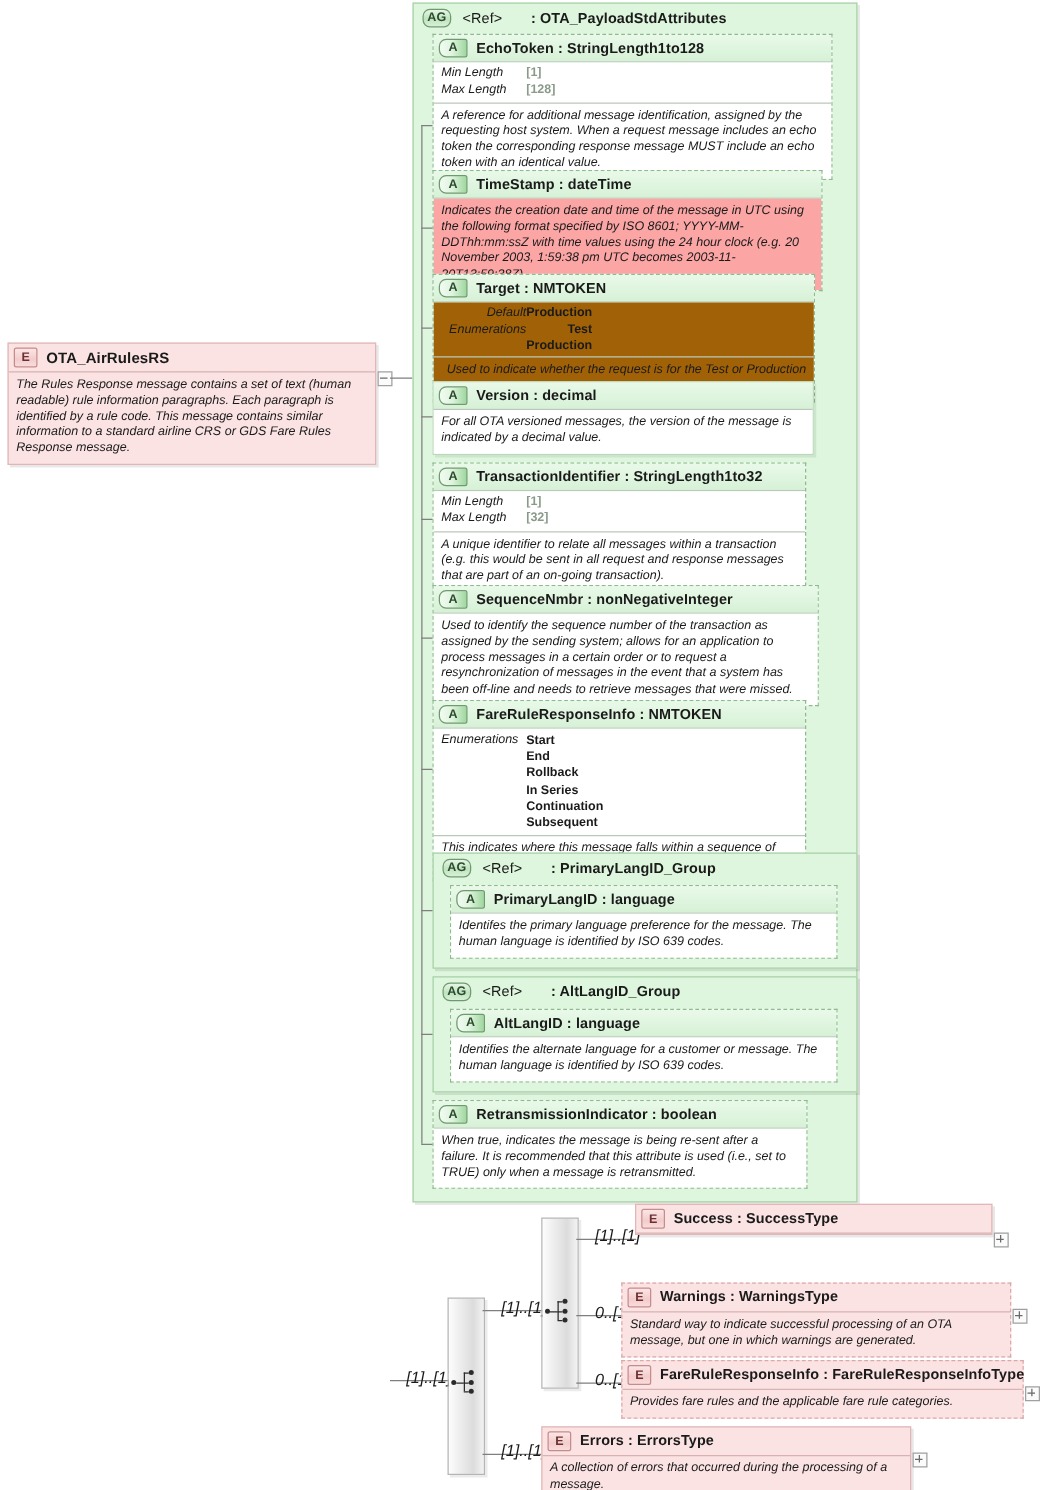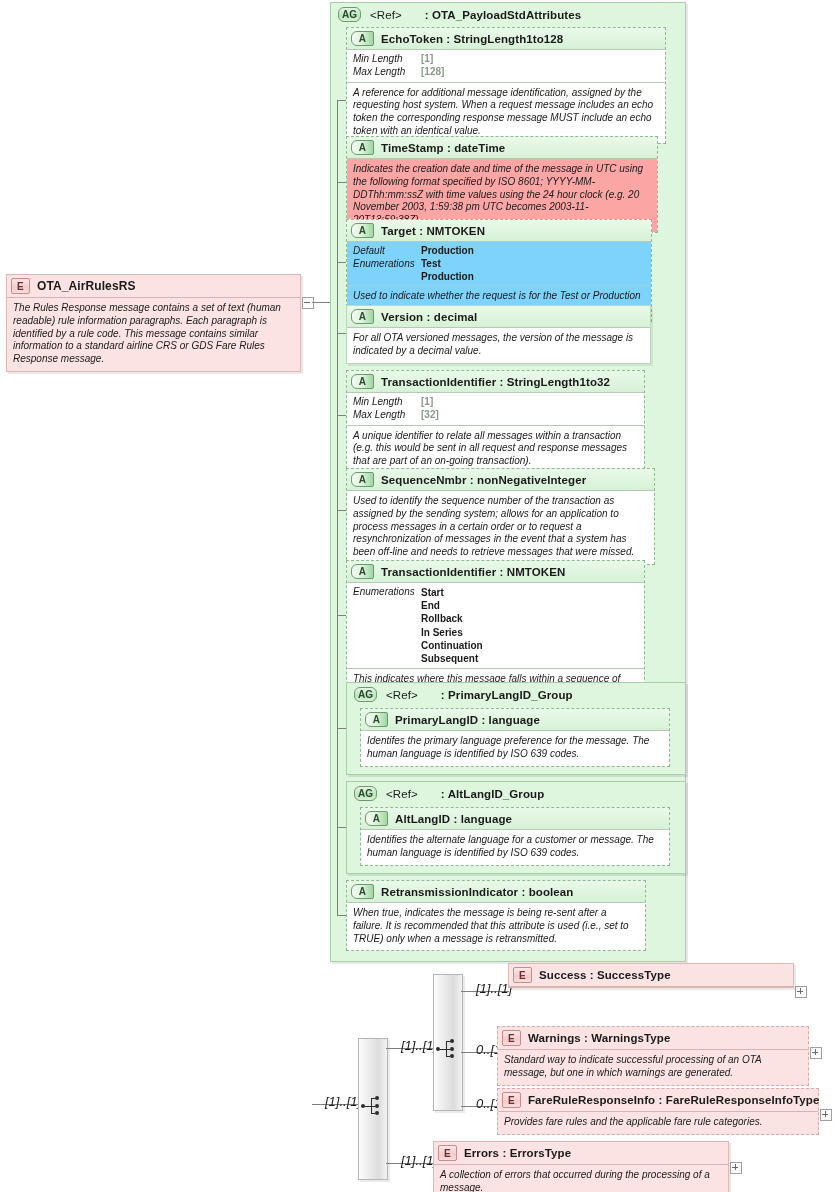--- a/index.html
+++ b/index.html
@@ -158,21 +158,21 @@
     </div>
   </div>
   <div class="ln h" style="left:337px;top:182px;width:9px;"></div>
 
   <div class="node attr" style="left:346px;top:219px;width:306px;">
     <div class="title">
       <span class="badge a">A</span>
       <span>Target   : NMTOKEN</span>
     </div>
     <div class="sep"></div>
-    <div class="body inner" style="background:#7dd3fc;">
+    <div class="body inner" style="background:#a16207;text-align:right;">
       <div class="facets" style="padding-bottom:2px;">
         <div style="width:100%;">
           <div style="display:flex;">
               <span class="fk">Default</span>
               <span class="fv">Production</span>
             </div>
           <div style="display:flex;">
               <span class="fk">Enumerations</span>
               <span class="fv" style="white-space:pre-line;">Test
 Production</span>
@@ -230,21 +230,21 @@
     <div class="sep"></div>
     <div class="body inner" style="background:#fff;">
       <div class="desc">Used to identify the sequence number of the transaction as assigned by the sending system; allows for an application to process messages in a certain order or to request a resynchronization of messages in the event that a system has been off-line and needs to retrieve messages that were missed.</div>
     </div>
   </div>
   <div class="ln h" style="left:337px;top:510px;width:9px;"></div>
 
   <div class="node attr" style="left:346px;top:560px;width:299px;">
     <div class="title">
       <span class="badge a">A</span>
-      <span>TransactionIdentifier : NMTOKEN</span>
+      <span>FareRuleResponseInfo : NMTOKEN</span>
     </div>
     <div class="sep"></div>
     <div class="body inner" style="background:#fff;">
       <div class="facets" style="padding-bottom:3px;">
         <div style="display:flex;">
           <span class="fk">Enumerations</span>
           <span class="fv" style="white-space:pre-line;line-height:1.32;">Start
 End
 Rollback
 In Series

